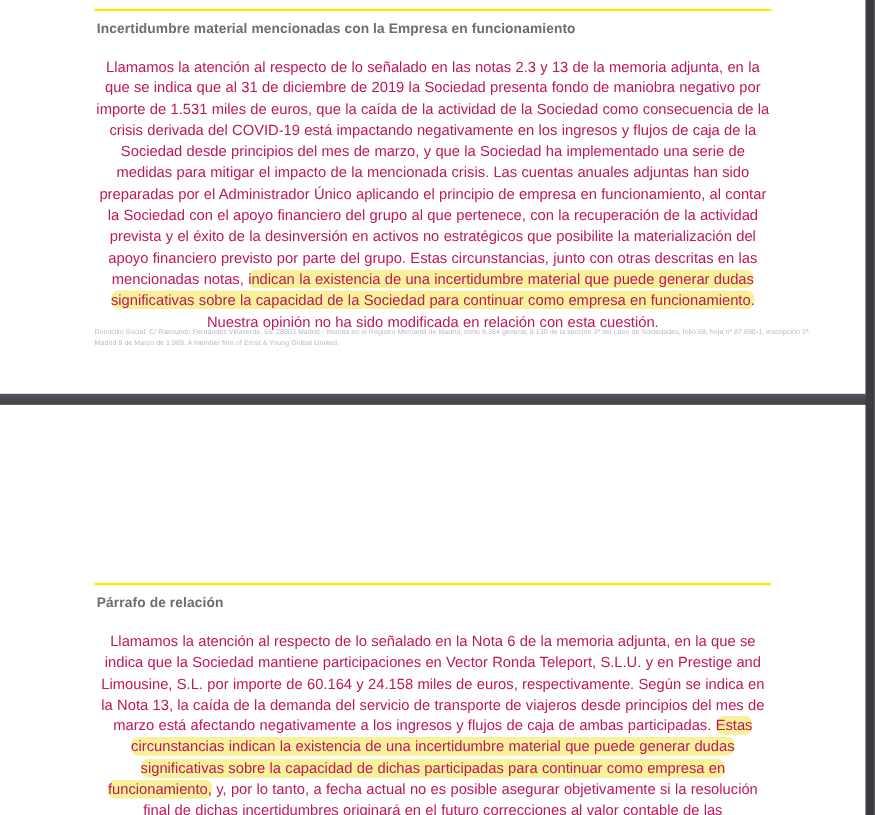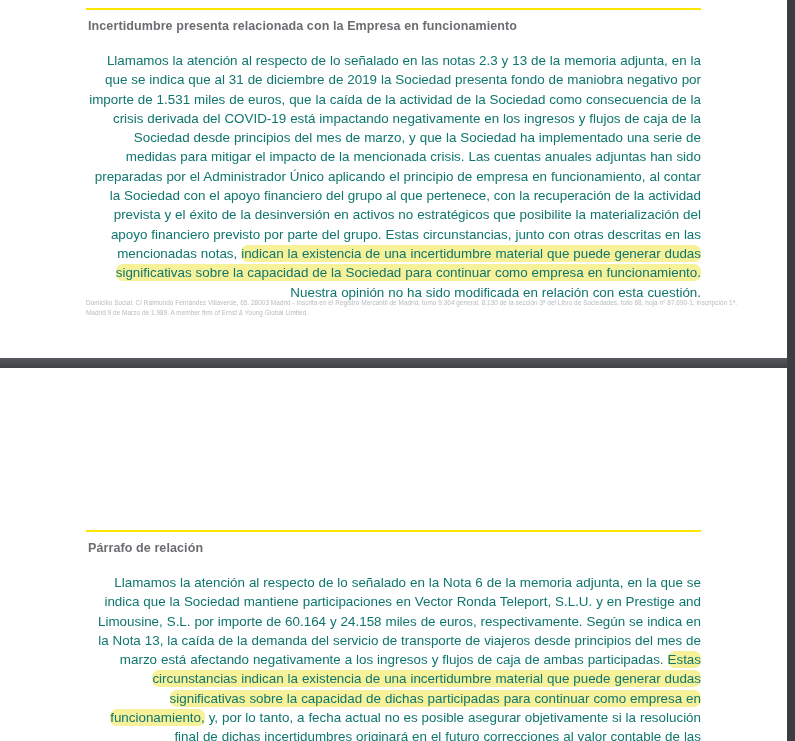--- a/index.html
+++ b/index.html
@@ -70,23 +70,23 @@
     font-weight: bold;
     color: #6b6d70;
     letter-spacing: 0.1px;
     margin: 0 0 17px 2px;
     line-height: 1.2;
   }
 
   .body-text {
     font-size: 13.4px;
     line-height: 19.3px;
-    color: #0f766e;
+    color: #be185d;
     margin: 0;
-    text-align: right;
+    text-align: center;
     word-spacing: 0.2px;
   }
 
   .hl {
     background: #f7f19a;
     box-decoration-break: clone;
     -webkit-box-decoration-break: clone;
     padding: 1px 0;
     border-radius: 7px;
   }
@@ -104,21 +104,21 @@
 </style>
 </head>
 <body>
 
 <div id="viewer">
 
   <div class="page" id="page-one">
 
     <div class="content" style="top: 448px;">
       <div class="section-rule"></div>
-      <h2 class="section-heading">Incertidumbre presenta relacionada con la Empresa en funcionamiento</h2>
+      <h2 class="section-heading">Incertidumbre material mencionadas con la Empresa en funcionamiento</h2>
       <p class="body-text"><span>Llamamos la atención al respecto de lo señalado en las notas 2.3 y 13 de la memoria adjunta, en la que se indica que al 31 de diciembre de 2019 la Sociedad presenta fondo de maniobra negativo por importe de 1.531 miles de euros, que la caída de la actividad de la Sociedad como consecuencia de la crisis derivada del COVID-19 está impactando negativamente en los ingresos y flujos de caja de la Sociedad desde principios del mes de marzo, y que la Sociedad ha implementado una serie de medidas para mitigar el impacto de la mencionada crisis. Las cuentas anuales adjuntas han sido preparadas por el Administrador Único aplicando el principio de empresa en funcionamiento, al contar la Sociedad con el apoyo financiero del grupo al que pertenece, con la recuperación de la actividad prevista y el éxito de la desinversión en activos no estratégicos que posibilite la materialización del apoyo financiero previsto por parte del grupo. Estas circunstancias, junto con otras descritas en las mencionadas notas, </span><span class="hl">indican la existencia de una incertidumbre material que puede generar dudas significativas sobre la capacidad de la Sociedad para continuar como empresa en funcionamiento.</span><span> Nuestra opinión no ha sido modificada en relación con esta cuestión.</span></p>
     </div>
 
     <div class="legal-footer" style="top: 738px;">Domicilio Social: C/ Raimundo Fernández Villaverde, 65. 28003 Madrid - Inscrita en el Registro Mercantil de Madrid, tomo 9.364 general, 8.130 de la sección 3ª del Libro de Sociedades, folio 68, hoja nº 87.690-1, inscripción 1ª. Madrid 9 de Marzo de 1.989. A member firm of Ernst &amp; Young Global Limited.</div>
   </div>
 
   <div class="page-gap"></div>
 
   <div class="page" id="page-two">
 

